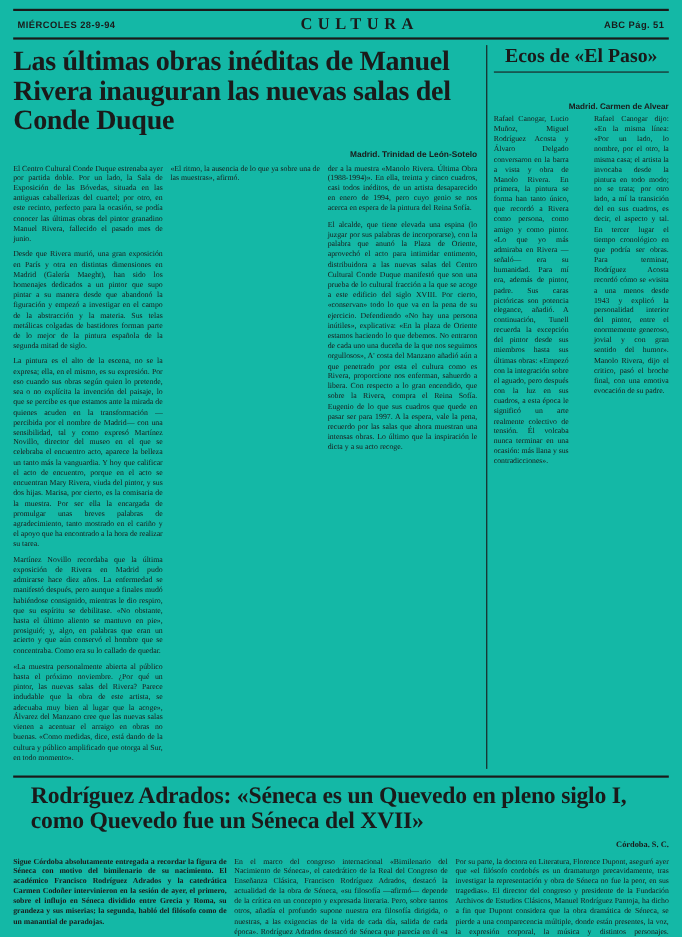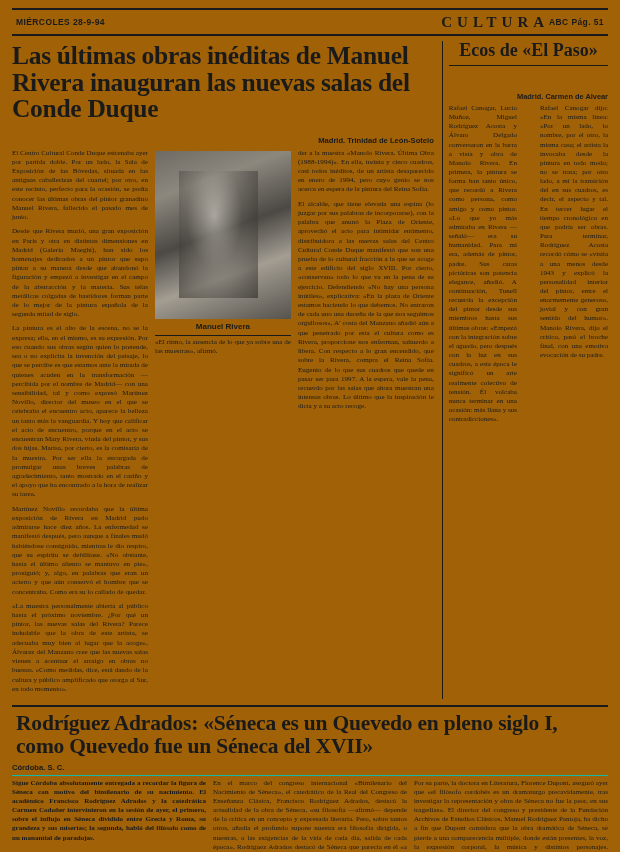--- a/index.html
+++ b/index.html
@@ -8,37 +8,37 @@
     background:#efe9dc;
     font-family:"Liberation Serif", serif;
     color:#1a1a1a;
     overflow:hidden;
   }
   .page{
     position:relative;
     width:620px;height:852px;
     box-sizing:border-box;
     padding:8px 12px 6px 12px;
-    background:#a16207;
+    background:#14b8a6;
   }
   
   .masthead{
     display:flex;align-items:center;justify-content:space-between;
     border-top:2px solid #1a1a1a;
     border-bottom:2px solid #1a1a1a;
     padding:2px 4px;
     height:20px;
     font-size:9px;
     letter-spacing:0.4px;
   }
   .masthead .left{font-family:"Liberation Sans",sans-serif;font-weight:bold;font-size:8.5px;}
   .masthead .center{
     font-family:"Liberation Serif",serif;
     font-weight:bold;font-size:15px;letter-spacing:5px;
-    flex:1;text-align:right;
+    flex:1;text-align:center;
   }
   .masthead .right{font-family:"Liberation Sans",sans-serif;font-weight:bold;font-size:8.5px;}
 
   
   .top{
     display:flex;
     margin-top:5px;
   }
   .top-left{width:432px;padding-right:8px;box-sizing:border-box;}
   .vsep{width:1px;background:#1a1a1a;margin:0 6px 0 0;}
@@ -138,25 +138,26 @@
   
   .divider-thick{
     border-top:2px solid #1a1a1a;
     margin:6px 0 0 0;
   }
   h2.headline2{
     font-family:"Liberation Serif",serif;
     font-weight:bold;
     font-size:21.5px;
     line-height:1.06;
-    margin:5px 0 5px 4px;
+    margin:5px 0 5px 16px;
     letter-spacing:-0.2px;
   }
   .byline2{
-    font-family:Liberation Sans, sans-serif;
+    text-align:right;
+    font-family:Liberation Serif, serif;
     font-weight:bold;
     font-size:7.6px;
     margin:0 0 3px 0;
     border-bottom:1px solid #14b8a6;
     padding-bottom:3px;
   }
   .cols4{display:flex;gap:7px;}
   .col4{flex:1;font-size:7.05px;line-height:1.30;text-align:justify;}
   .col4 p{margin:0 0 5px 0;}
   .lead{font-weight:bold;}
@@ -181,24 +182,20 @@
       <div class="cols3">
         <div class="col">
           <p>El Centro Cultural Conde Duque estrenaba ayer por partida doble. Por un lado, la Sala de Exposición de las Bóvedas, situada en las antiguas caballerizas del cuartel; por otro, en este recinto, perfecto para la ocasión, se podía conocer las últimas obras del pintor granadino Manuel Rivera, fallecido el pasado mes de junio.</p>
           <p>Desde que Rivera murió, una gran exposición en París y otra en distintas dimensiones en Madrid (Galería Maeght), han sido los homenajes dedicados a un pintor que supo pintar a su manera desde que abandonó la figuración y empezó a investigar en el campo de la abstracción y la materia. Sus telas metálicas colgadas de bastidores forman parte de lo mejor de la pintura española de la segunda mitad de siglo.</p>
           <p>La pintura es el alto de la escena, no se la expresa; ella, en el mismo, es su expresión. Por eso cuando sus obras según quien lo pretende, sea o no explícita la invención del paisaje, lo que se percibe es que estamos ante la mirada de quienes acuden en la transformación —percibida por el nombre de Madrid— con una sensibilidad, tal y como expresó Martínez Novillo, director del museo en el que se celebraba el encuentro acto, aparece la belleza un tanto más la vanguardia. Y hoy que calificar el acto de encuentro, porque en el acto se encuentran Mary Rivera, viuda del pintor, y sus dos hijas. Marisa, por cierto, es la comisaria de la muestra. Por ser ella la encargada de promulgar unas breves palabras de agradecimiento, tanto mostrado en el cariño y el apoyo que ha encontrado a la hora de realizar su tarea.</p>
           <p>Martínez Novillo recordaba que la última exposición de Rivera en Madrid pudo admirarse hace diez años. La enfermedad se manifestó después, pero aunque a finales mudó habiéndose consignido, mientras le dio respiro, que su espíritu se debilitase. «No obstante, hasta el último aliento se mantuvo en pie», prosiguió; y, algo, en palabras que eran un acierto y que aún conservó el hombre que se concentraba. Como era su lo callado de quedar.</p>
           <p>«La muestra personalmente abierta al público hasta el próximo noviembre. ¿Por qué un pintor, las nuevas salas del Rivera? Parece indudable que la obra de este artista, se adecuaba muy bien al lugar que la acoge», Álvarez del Manzano cree que las nuevas salas vienen a acentuar el arraigo en obras no buenas. «Como medidas, dice, está dando de la cultura y público amplificado que otorga al Sur, en todo momento».</p>
         </div>
 
         <div class="col">
-          <div class="photo-wrap">
-            <div class="photo"></div>
-            <div class="photo-caption">Manuel Rivera</div>
-          </div>
           <p>«El ritmo, la ausencia de lo que ya sobre una de las muestras», afirmó.</p>
         </div>
 
         <div class="col">
           <p>der a la muestra «Manolo Rivera. Última Obra (1988-1994)». En ella, treinta y cinco cuadros, casi todos inéditos, de un artista desaparecido en enero de 1994, pero cuyo genio se nos acerca en espera de la pintura del Reina Sofía.</p>
           <p>El alcalde, que tiene elevada una espina (lo juzgar por sus palabras de incorporarse), con la palabra que anunó la Plaza de Oriente, aprovechó el acto para intimidar entimento, distribuidora a las nuevas salas del Centro Cultural Conde Duque manifestó que son una prueba de lo cultural fracción a la que se acoge a este edificio del siglo XVIII. Por cierto, «conservan» todo lo que va en la pena de su ejercicio. Defendiendo «No hay una persona inútiles», explicativa: «En la plaza de Oriente estamos haciendo lo que debemos. No entraron de cada uno una duceña de la que nos seguimos orgullosos», A' costa del Manzano añadió aún a que penetrado por esta el cultura como es Rivera, proporcione nos enferman, sahuerdo a libera. Con respecto a lo gran encendido, que sobre la Rivera, compra el Reina Sofía. Eugenio de lo que sus cuadros que quede en pasar ser para 1997. A la espera, vale la pena, recuerdo por las salas que ahora muestran una intensas obras. Lo último que la inspiración le dicta y a su acto recoge.</p>
         </div>
       </div>
     </div>
 

